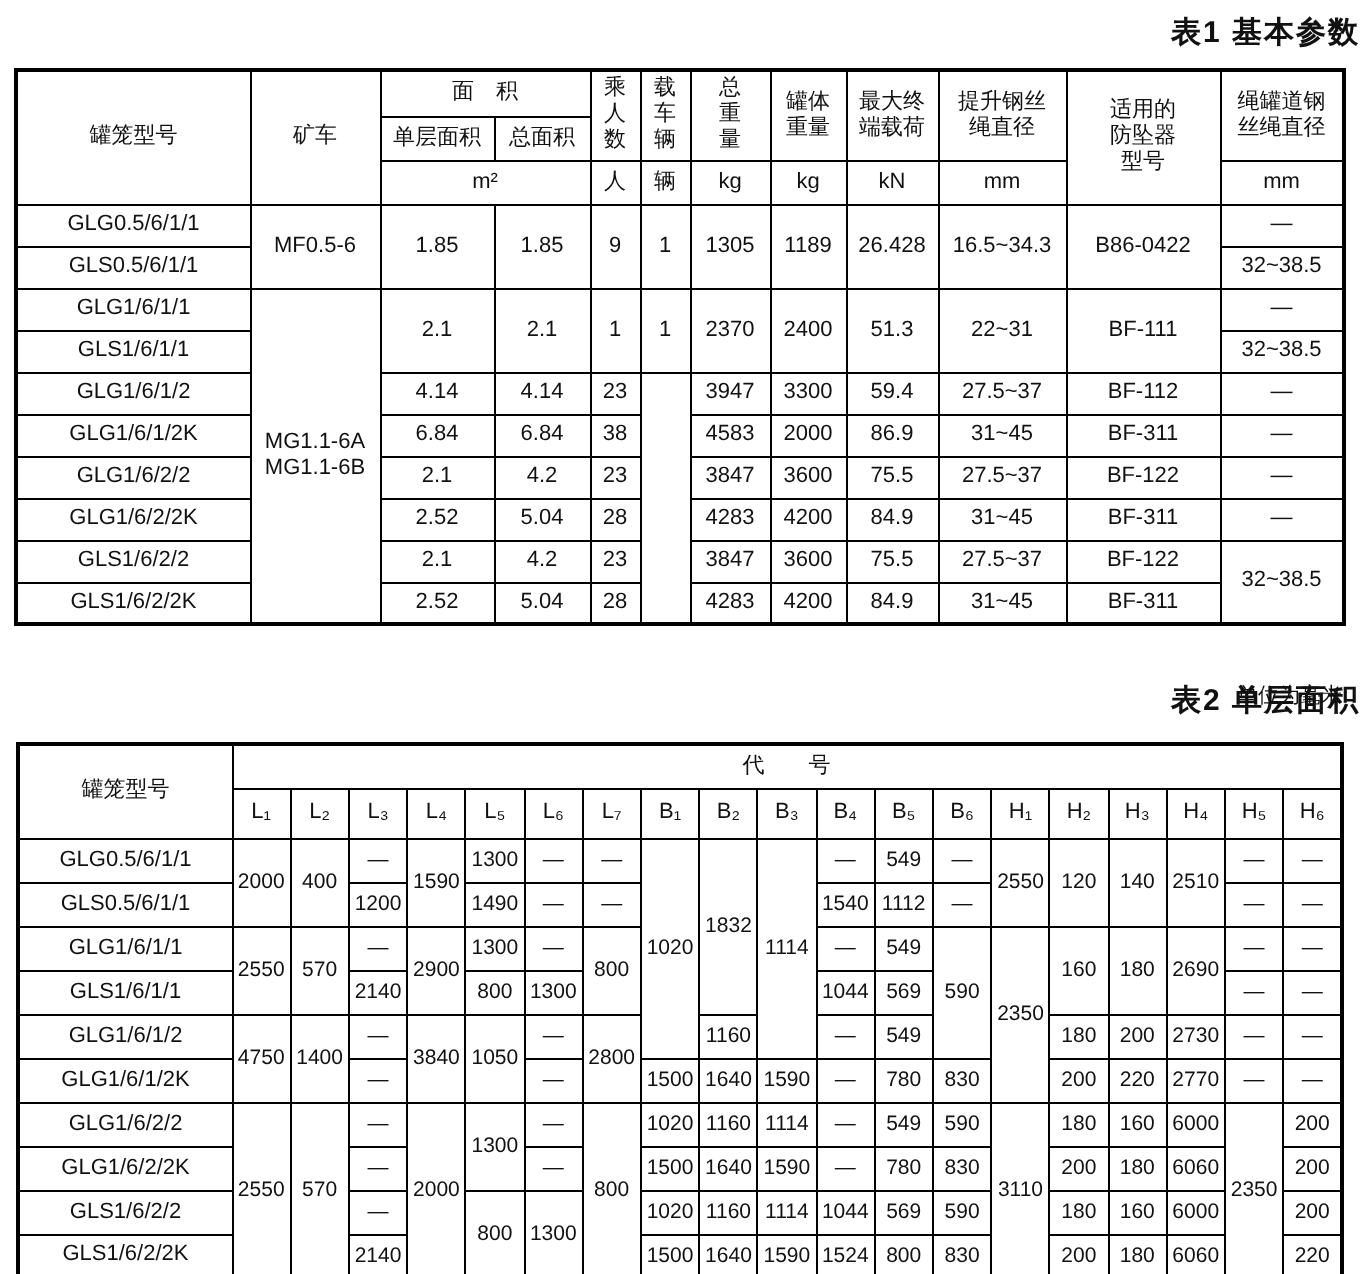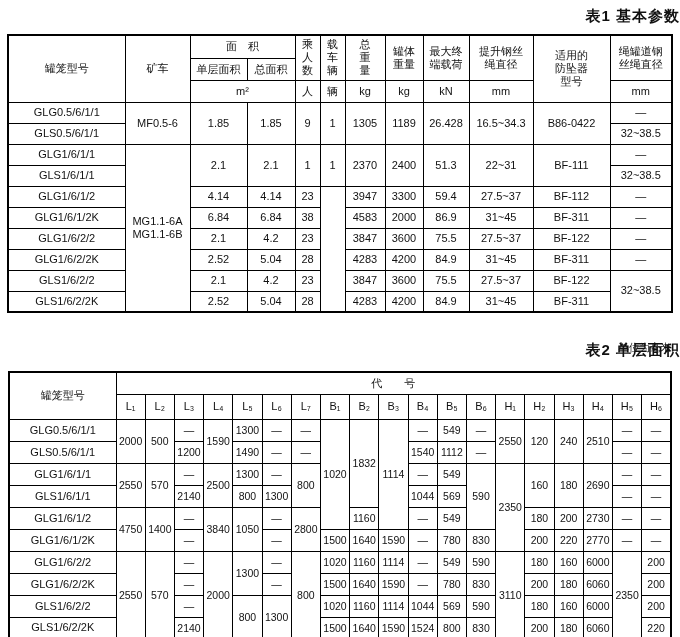--- a/index.html
+++ b/index.html
@@ -269,35 +269,35 @@
           <th>H₃</th>
           <th>H₄</th>
           <th>H₅</th>
           <th>H₆</th>
         </tr>
       </thead>
     <tbody>
         <tr>
           <td>GLG0.5/6/1/1</td>
           <td rowspan="2">2000</td>
-          <td rowspan="2">500</td>
+          <td rowspan="2">400</td>
           <td>—</td>
           <td rowspan="2">1590</td>
           <td>1300</td>
           <td>—</td>
           <td>—</td>
           <td rowspan="5">1020</td>
           <td rowspan="4">1832</td>
           <td rowspan="5">1114</td>
           <td>—</td>
           <td>549</td>
           <td>—</td>
           <td rowspan="2">2550</td>
           <td rowspan="2">120</td>
-          <td rowspan="2">240</td>
+          <td rowspan="2">140</td>
           <td rowspan="2">2510</td>
           <td>—</td>
           <td>—</td>
         </tr>
         <tr>
           <td>GLS0.5/6/1/1</td>
           <td>1200</td>
           <td>1490</td>
           <td>—</td>
           <td>—</td>
@@ -305,21 +305,21 @@
           <td>1112</td>
           <td>—</td>
           <td>—</td>
           <td>—</td>
         </tr>
         <tr>
           <td>GLG1/6/1/1</td>
           <td rowspan="2">2550</td>
           <td rowspan="2">570</td>
           <td>—</td>
-          <td rowspan="2">2500</td>
+          <td rowspan="2">2900</td>
           <td>1300</td>
           <td>—</td>
           <td rowspan="2">800</td>
           <td>—</td>
           <td>549</td>
           <td rowspan="3">590</td>
           <td rowspan="4">2350</td>
           <td rowspan="2">160</td>
           <td rowspan="2">180</td>
           <td rowspan="2">2690</td>

